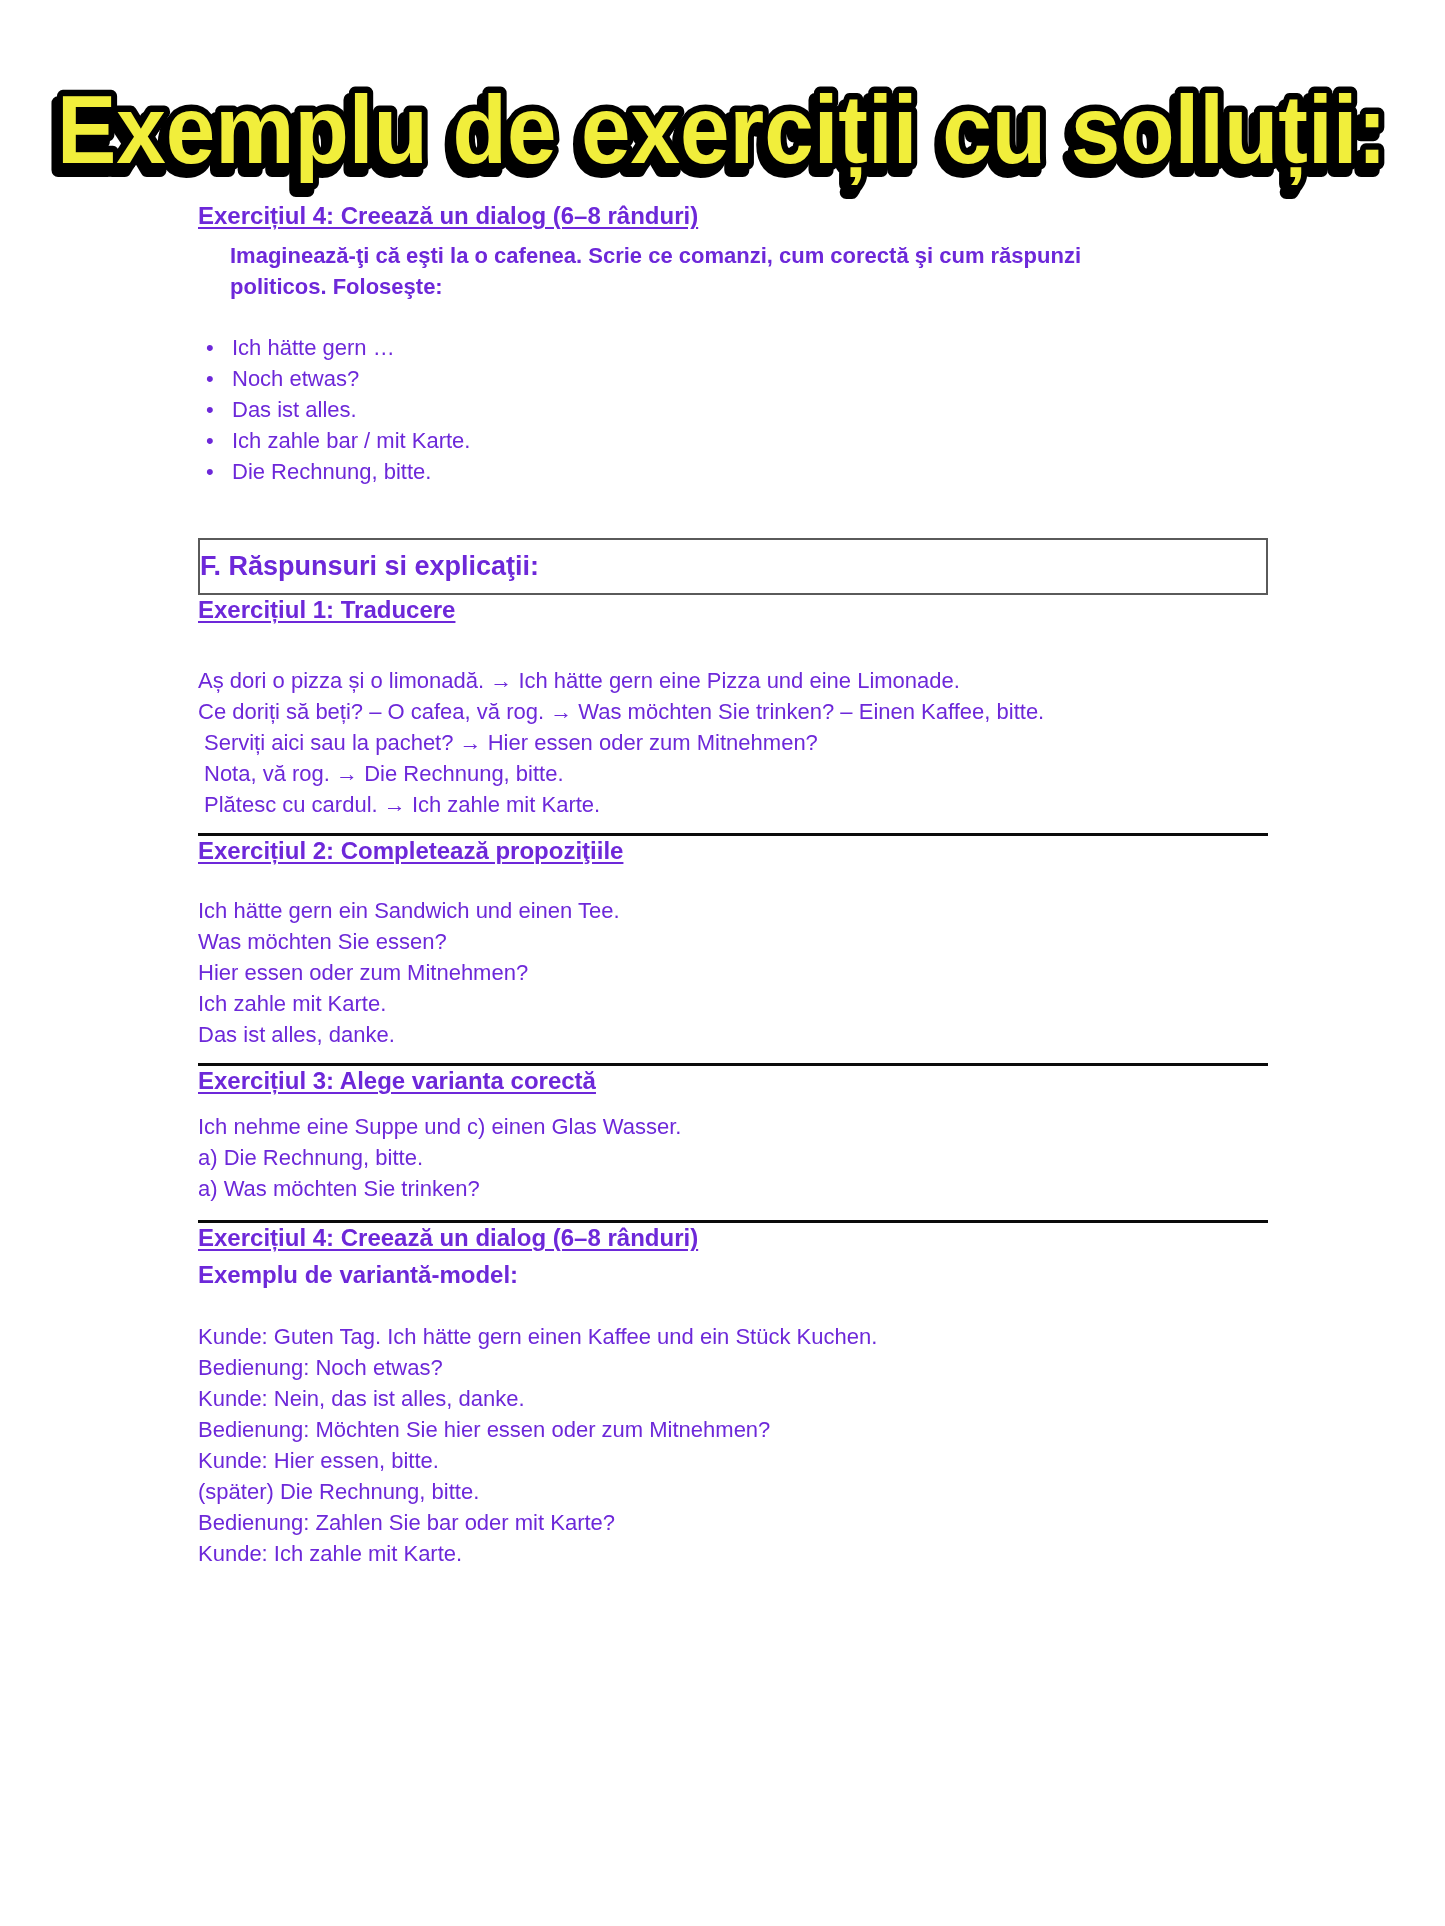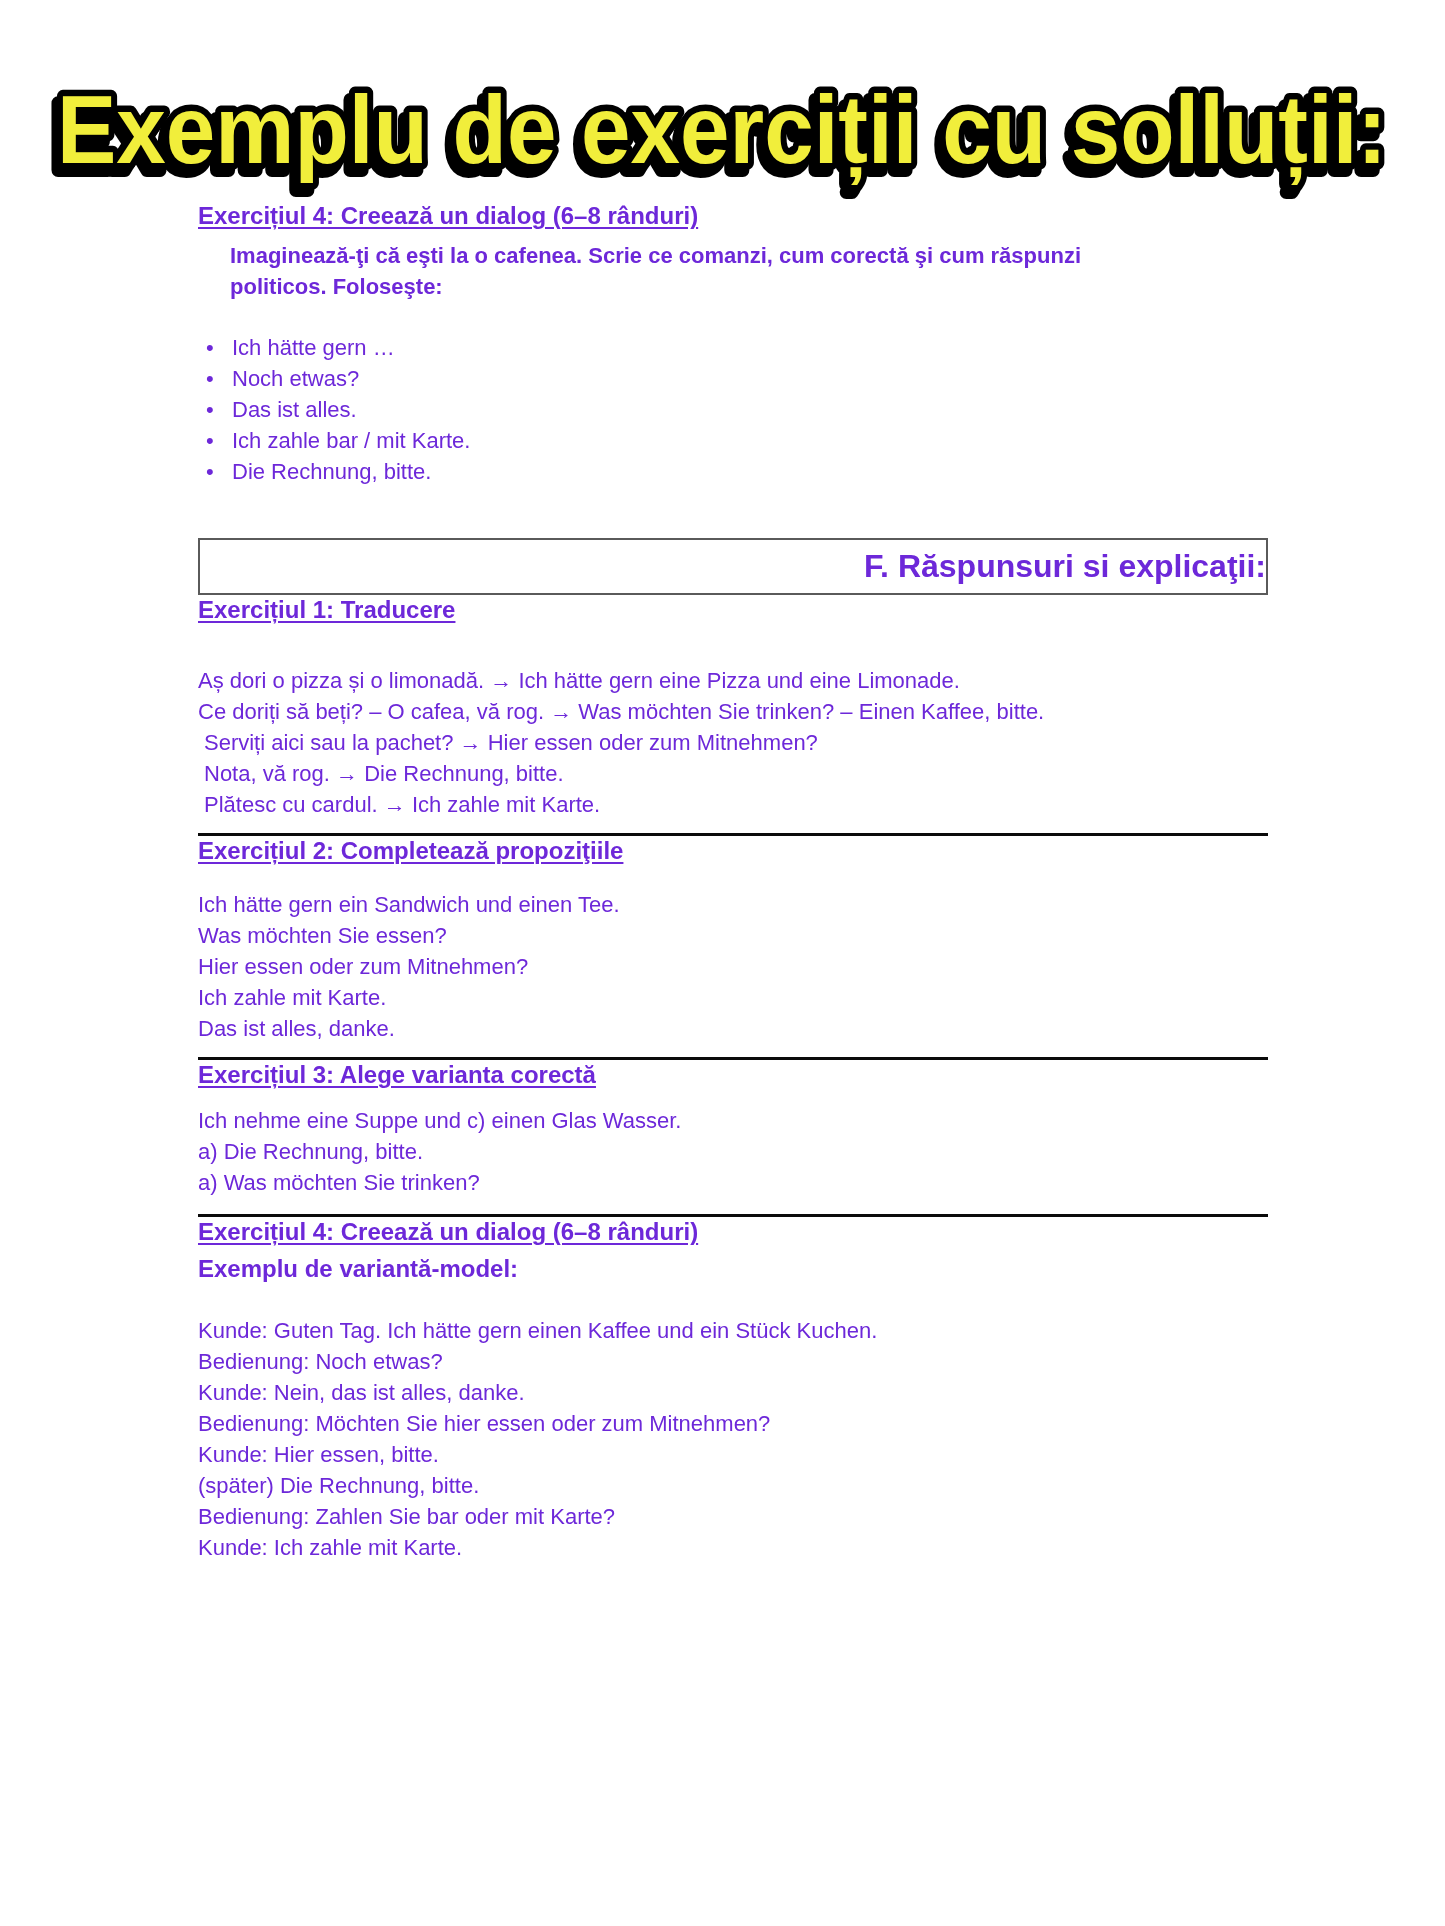--- a/index.html
+++ b/index.html
@@ -64,30 +64,30 @@
     width: 26px;
     font-size: 22px;
   }
   .answer-box {
     margin-top: 51px;
     width: 1070px;
     height: 57px;
     border: 2px solid #5a5a5a;
     display: flex;
     align-items: center;
-    justify-content: flex-end;
-    font-size: 32px;
+    justify-content: flex-start;
+    font-size: 27px;
     font-weight: bold;
   }
   .lines {
     font-size: 22px;
     line-height: 31px;
   }
   .lines.ex1 { margin-top: 41px; }
-  .lines.ex2 { margin-top: 24px; }
+  .lines.ex2 { margin-top: 30px; }
   .lines.ex3 { margin-top: 16px; }
   .lines.dialog { margin-top: 31px; }
   .line { white-space: pre-wrap; }
   .line.ind { padding-left: 6px; }
   .rule {
     width: 1070px;
     border: none;
     border-top: 3px solid #0a0a0a;
     margin: 0;
   }

